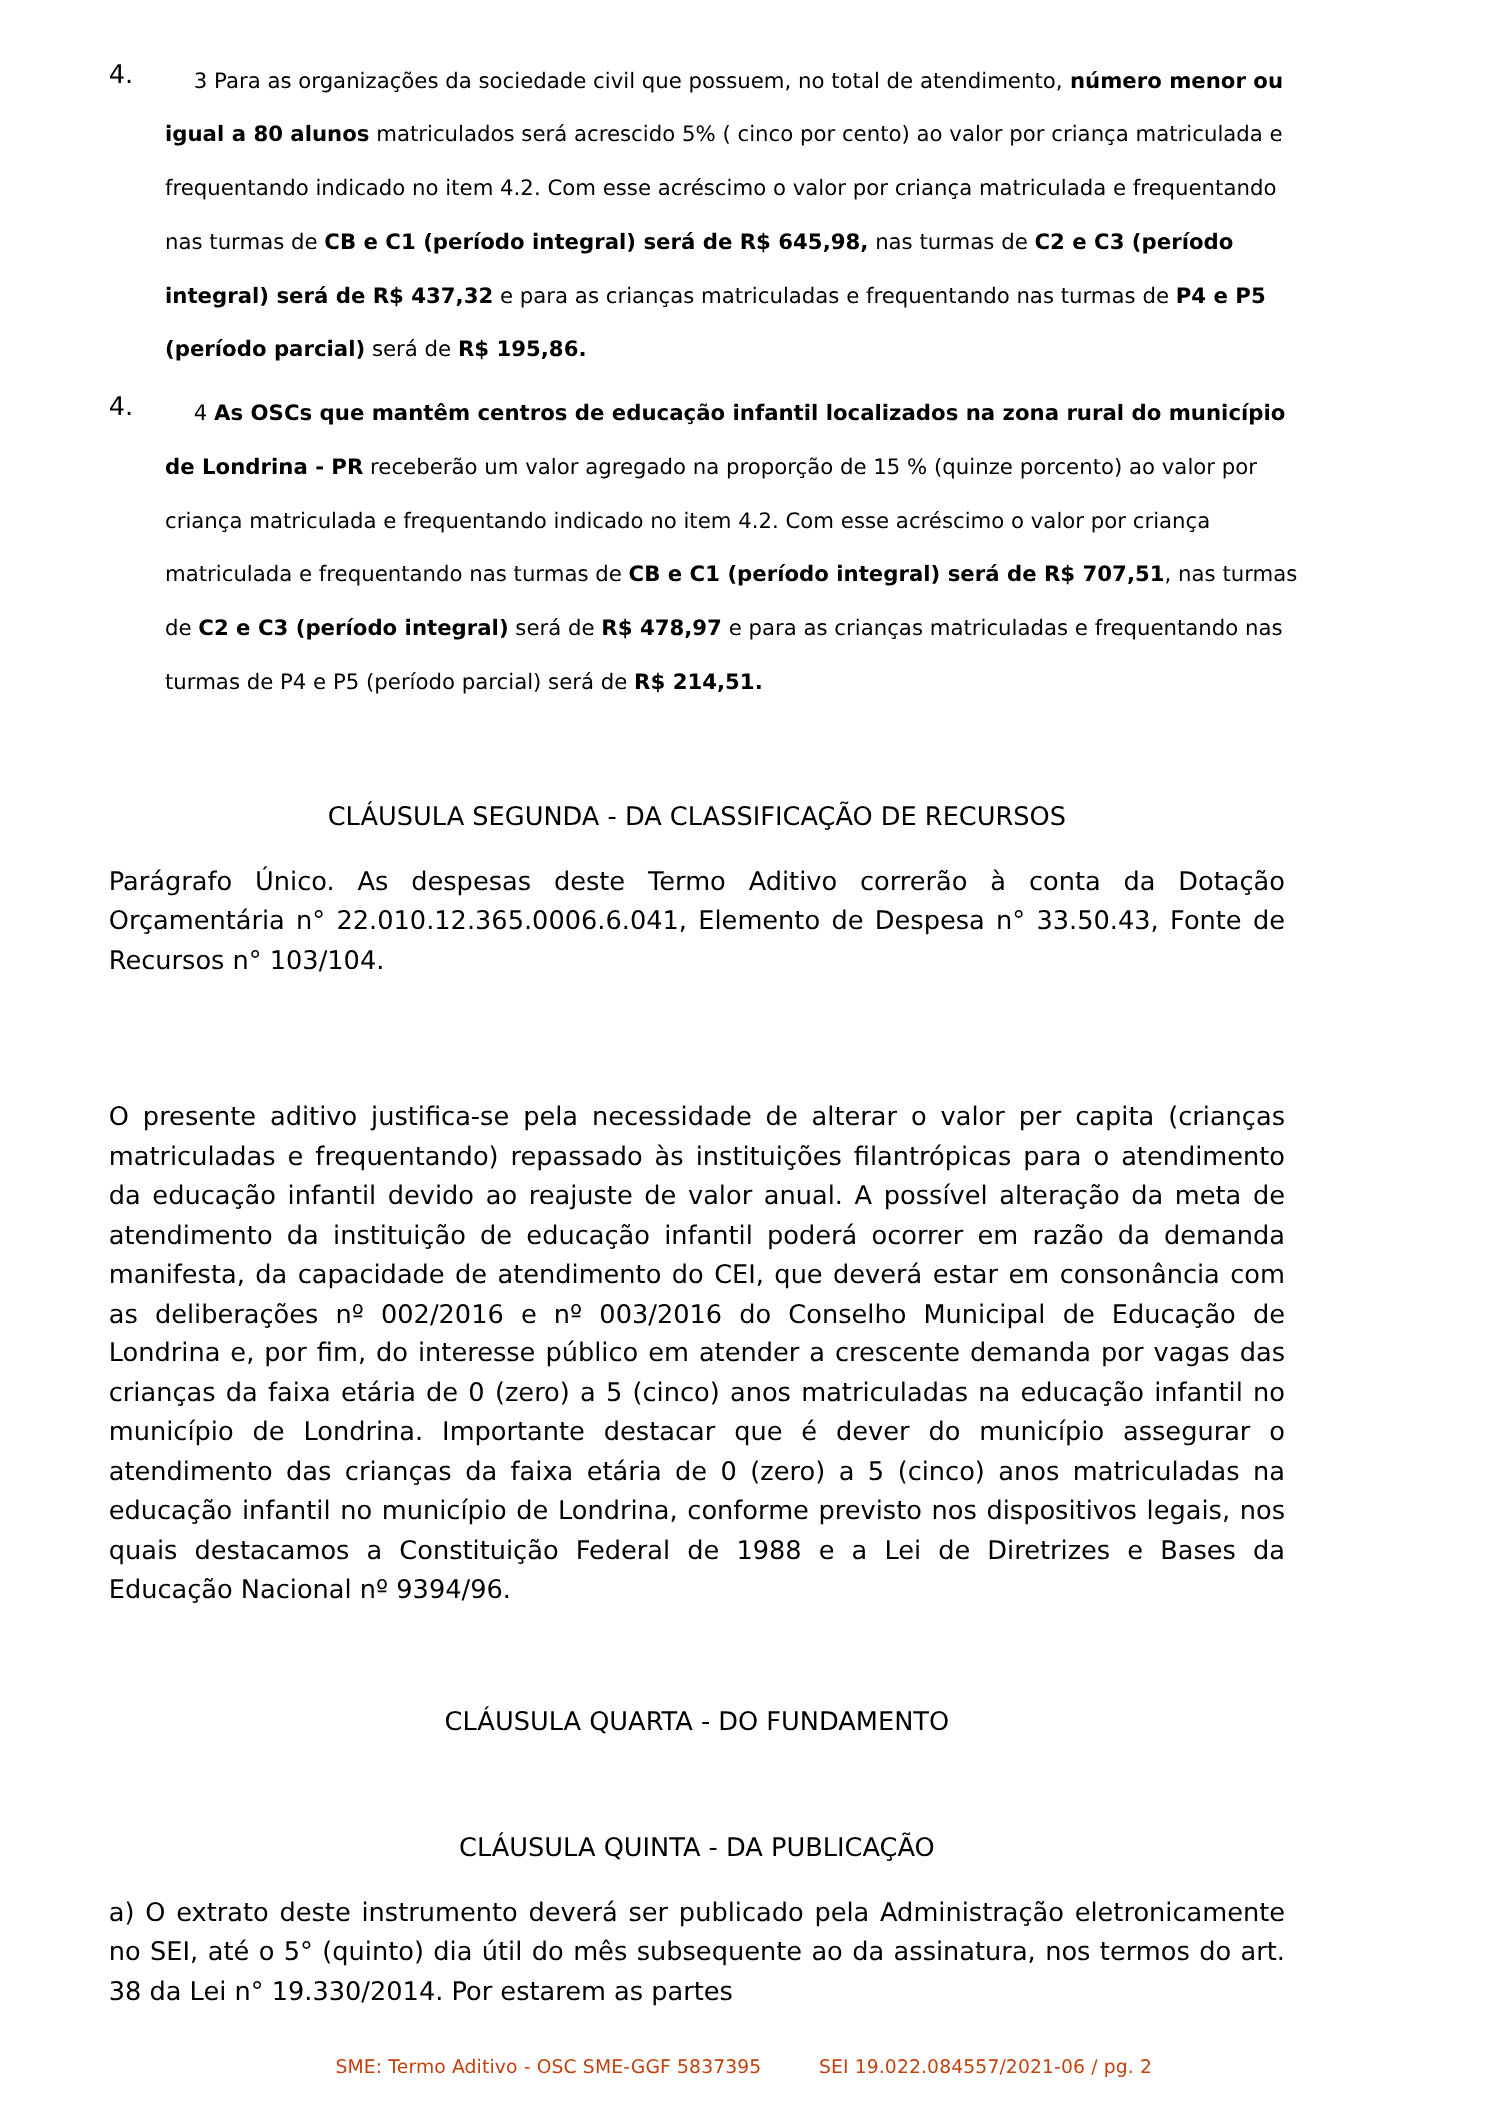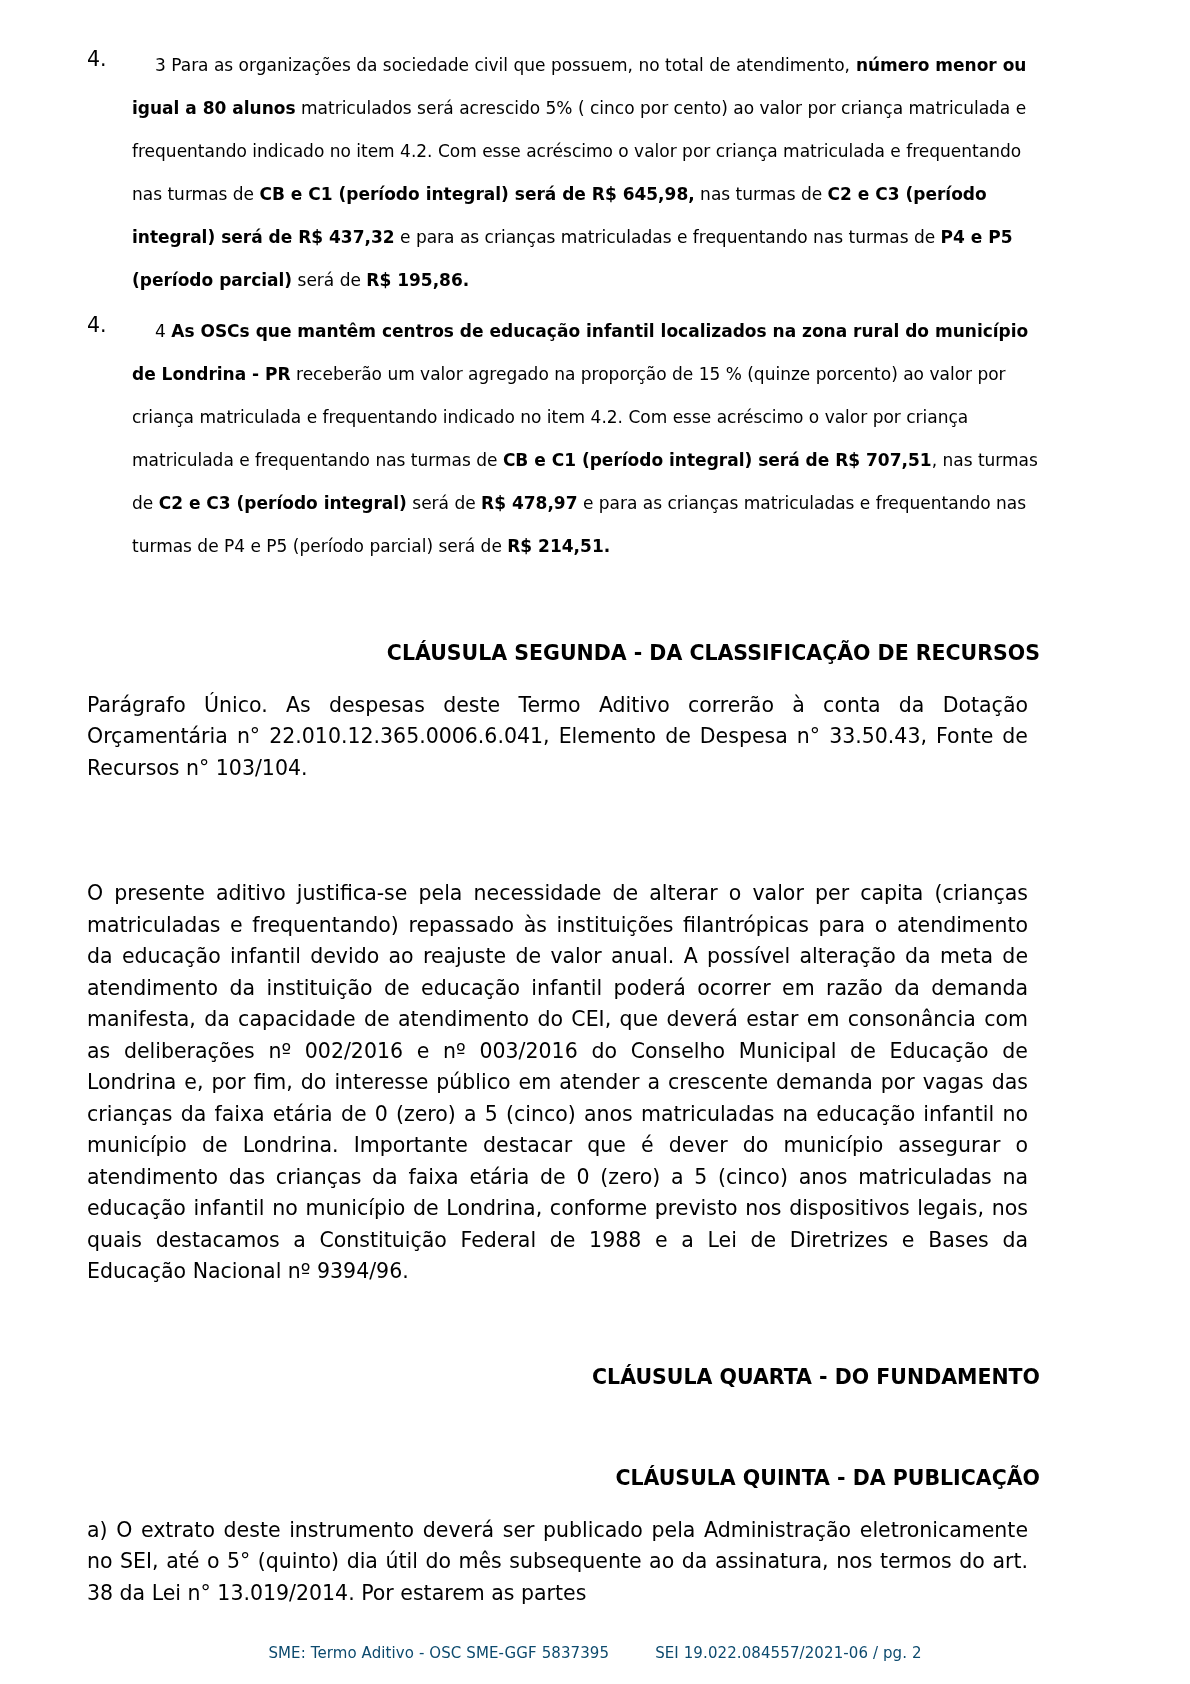--- a/index.html
+++ b/index.html
@@ -54,23 +54,22 @@
     text-justify: inter-word;
     hyphens: none;
     margin-left: 23px;
   }
 
   
   .heading {
     font-size: 20.5px;
     line-height: 31.5px;
     margin: 0;
-    text-align: right;
+    text-align: center;
     white-space: pre-wrap;
-    font-weight: bold;
   }
   .para {
     font-size: 20.5px;
     line-height: 31.5px;
     margin: 12px;
     text-align: justify;
     text-justify: inter-word;
   }
   .gap-lg { height: 62px; }
   .gap-xs { height: 8px; }
@@ -81,21 +80,21 @@
   .footer {
     position: absolute;
     left: 0;
     right: 0;
     bottom: 22px;
     display: flex;
     justify-content: center;
     align-items: center;
     gap: 46px;
     font-size: 15px;
-    color: #0c4a6e;
+    color: #c2410c;
     letter-spacing: 0.1px;
   }
   .footer span { white-space: nowrap; }
 </style>
 </head>
 <body>
 
 <div class="page">
 
   <div class="content">
@@ -124,21 +123,21 @@
 
     <div class="gap-lg"></div>
 
     <div class="heading">CLÁUSULA QUARTA - DO FUNDAMENTO</div>
     <div class="gap-xs"></div>
 
     <div class="gap-lg"></div>
 
     <div class="heading">CLÁUSULA QUINTA - DA PUBLICAÇÃO</div>
     <div class="gap-xs"></div>
-    <p class="para">a) O extrato deste instrumento deverá ser publicado pela Administração eletronicamente no SEI, até o 5° (quinto) dia útil do mês subsequente ao da assinatura, nos termos do art. 38 da Lei n° 13.019/2014. Por estarem as partes</p>
+    <p class="para">a) O extrato deste instrumento deverá ser publicado pela Administração eletronicamente no SEI, até o 5° (quinto) dia útil do mês subsequente ao da assinatura, nos termos do art. 38 da Lei n° 19.330/2014. Por estarem as partes</p>
 
   </div>
 
   <div class="footer">
     <span>SME: Termo Aditivo - OSC SME-GGF 5837395</span>
     <span>SEI 19.022.084557/2021-06 / pg. 2</span>
   </div>
 
 </div>
 

